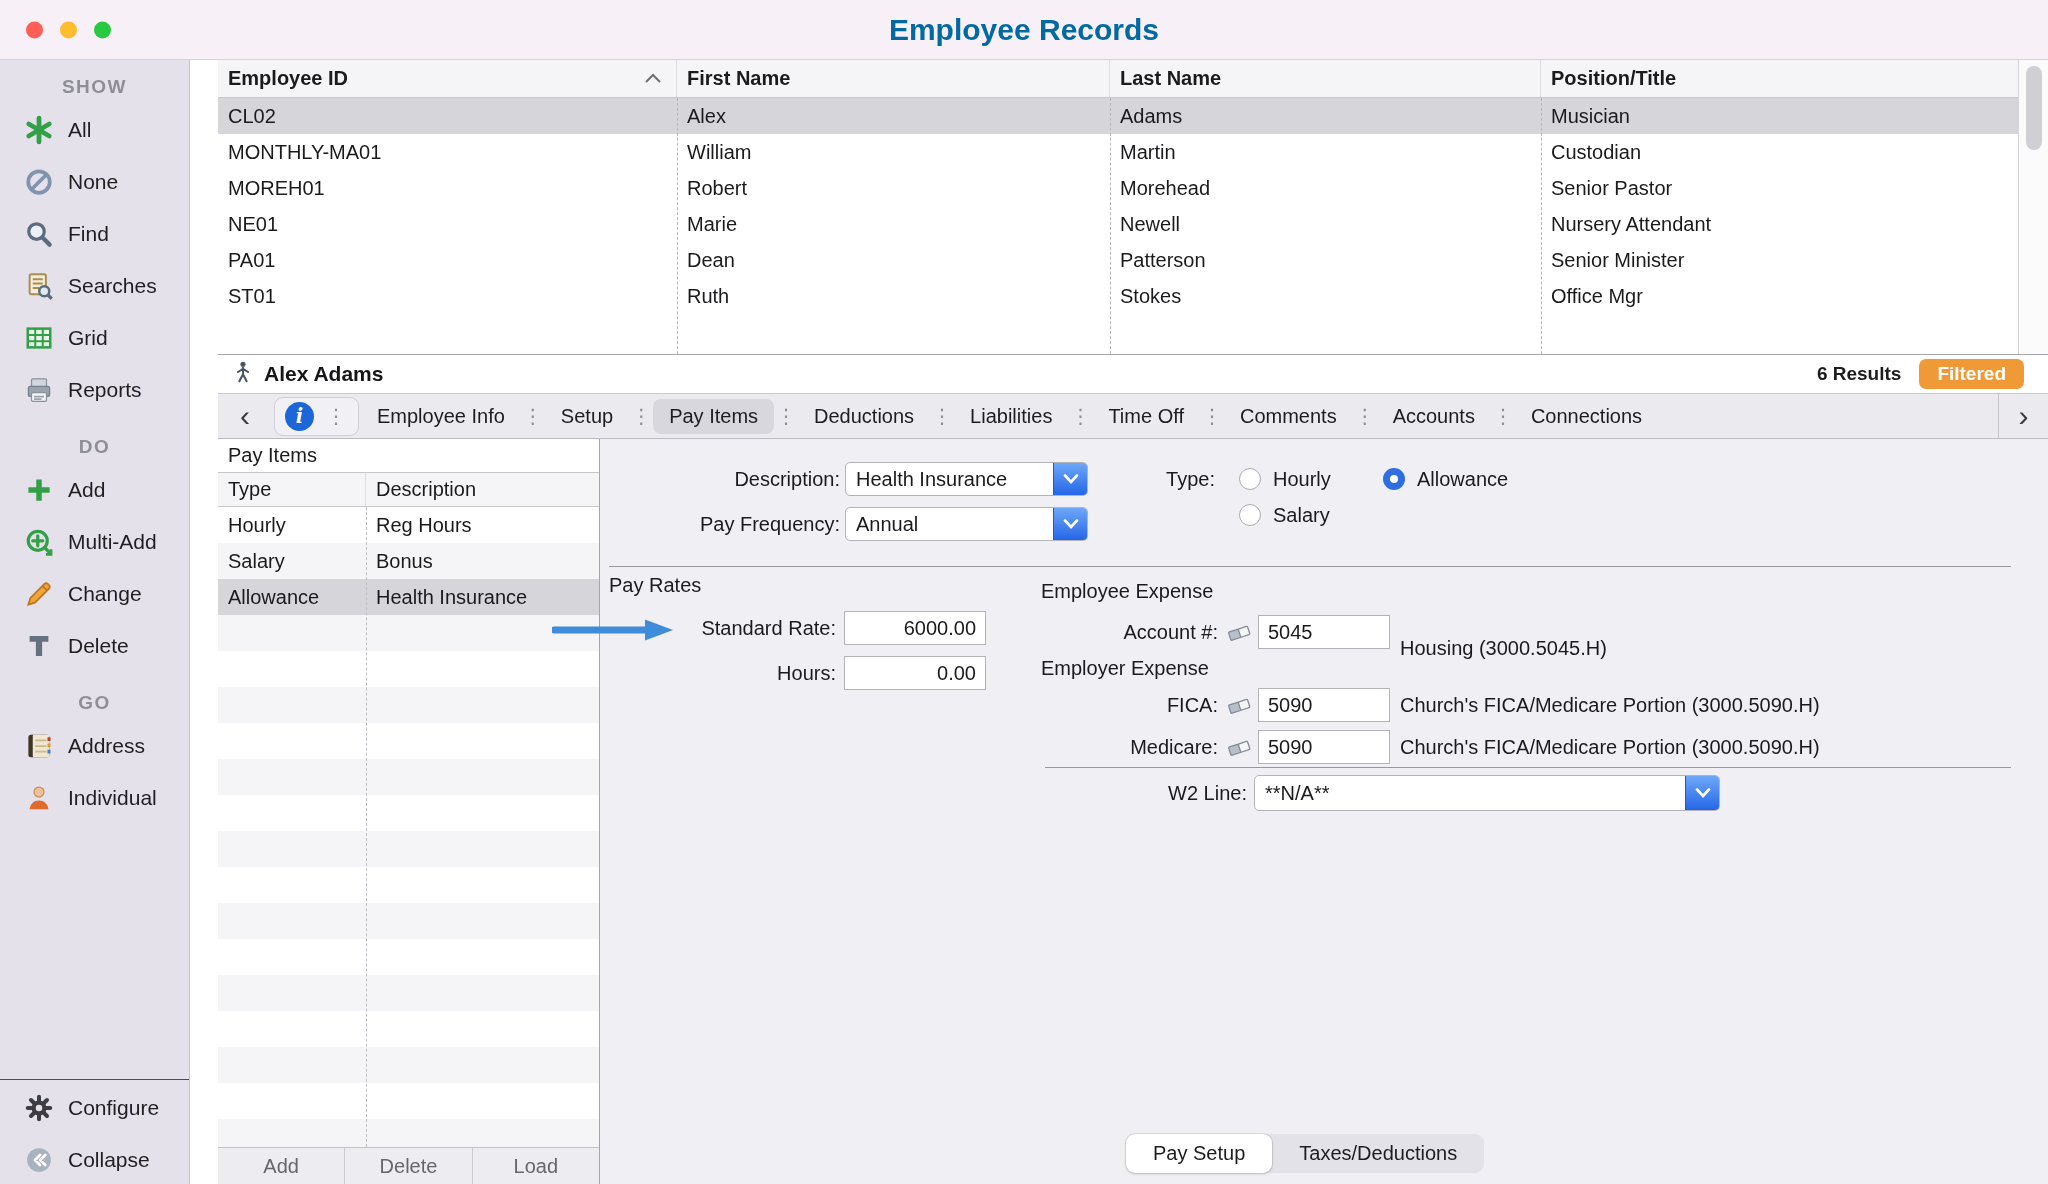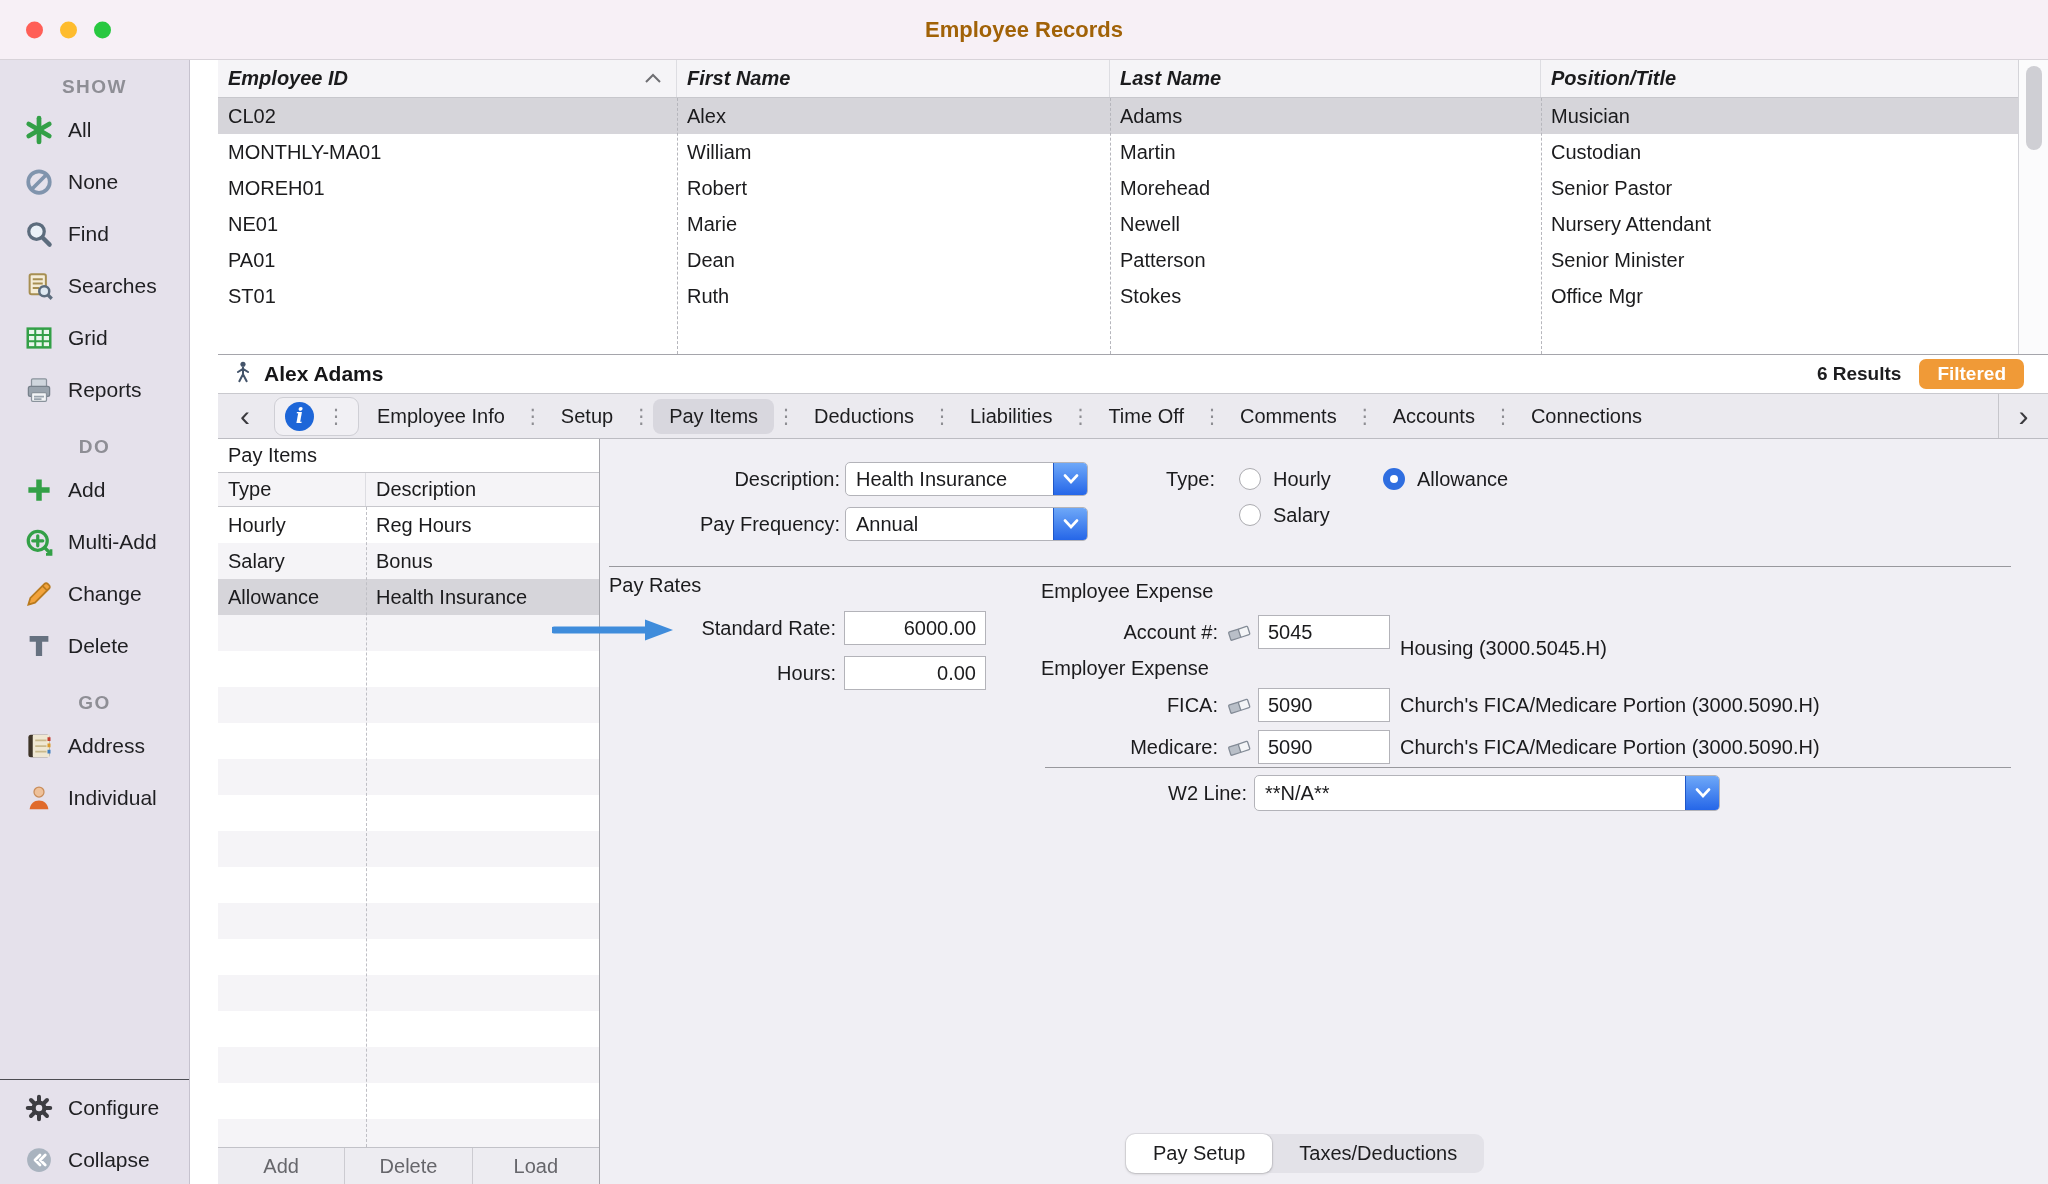--- a/index.html
+++ b/index.html
@@ -6,42 +6,42 @@
   html,body { margin:0; padding:0; background:#2b2b2e; }
   .window {
     position:relative; width:2048px; height:1184px; overflow:hidden;
     font-family:"Liberation Sans","DejaVu Sans",sans-serif; color:#1b1b1d; background:#fff;
   }
 
   
   .titlebar { position:absolute; top:0; left:0; right:0; height:60px;
     background:#f7f0f6; border-bottom:1px solid #d8d3d9;
     display:flex; align-items:center; justify-content:center; }
-  .titlebar .title { font-size:22px; font-weight:700; color:#a16207; }
+  .titlebar .title { font-size:30px; font-weight:700; color:#0369a1; }
   .traffic { position:absolute; left:26px; top:50%; transform:translateY(-50%); display:flex; gap:17px; }
   .light { width:17px; height:17px; border-radius:50%; }
   .light.red { background:#ff5f57; } .light.yellow { background:#febc2e; } .light.green { background:#28c840; }
 
   
   .sidebar { position:absolute; left:0; top:60px; width:190px; bottom:0;
     background:#e5e1eb; border-right:1px solid #c6c2ce; padding-top:10px; }
   .side-section-label { height:34px; display:flex; align-items:center; justify-content:center;
     color:#8e8e95; font-weight:700; font-size:19px; letter-spacing:1.5px; }
   .side-section-label.gap { margin-top:14px; }
   .side-item { height:52px; display:flex; align-items:center; padding-left:24px; gap:14px;
     font-size:21px; color:#1f1f22; cursor:default; }
   .side-item .icon { width:30px; height:30px; display:flex; align-items:center; justify-content:center; flex:0 0 30px; }
   .side-item .icon svg { width:30px; height:30px; }
   .side-footer { position:absolute; left:0; right:0; top:1019px; border-top:1px solid #4c4c52; padding-top:2px; }
 
   
   .emp-table { position:absolute; left:218px; top:60px; right:0; height:294px; background:#fff; }
   .emp-header { display:flex; height:38px; background:#f5f4f7; border-bottom:1px solid #c7c7cc;
     font-weight:700; font-size:20px; align-items:stretch; }
-  .emp-hcell { display:flex; align-items:center; padding-left:10px; border-right:1px solid #dddde2;font-style:italic; }
+  .emp-hcell { display:flex; align-items:center; padding-left:10px; border-right:1px solid #dddde2; }
   .emp-hcell:last-child { border-right:none; }
   .w0 { width:459px; } .w1 { width:433px; } .w2 { width:431px; } .w3 { flex:1; }
   .sort-caret { margin-left:auto; margin-right:14px; display:flex; align-items:center; }
   .emp-row { display:flex; height:36px; align-items:center; font-size:20px; }
   .emp-row.selected { background:#d6d5da; }
   .emp-cell { padding-left:10px; overflow:hidden; white-space:nowrap; }
   .col-sep { position:absolute; top:38px; bottom:0; width:0; border-left:1px dashed #b6b6bc; z-index:3; }
   .vscroll { position:absolute; right:0; top:0; width:30px; height:294px;
     background:#fbfbfc; border-left:1px solid #d4d4d9; z-index:4; }
   .vscroll .thumb { width:16px; height:84px; margin:6px auto 0; border-radius:8px; background:#cfcfd4; }

